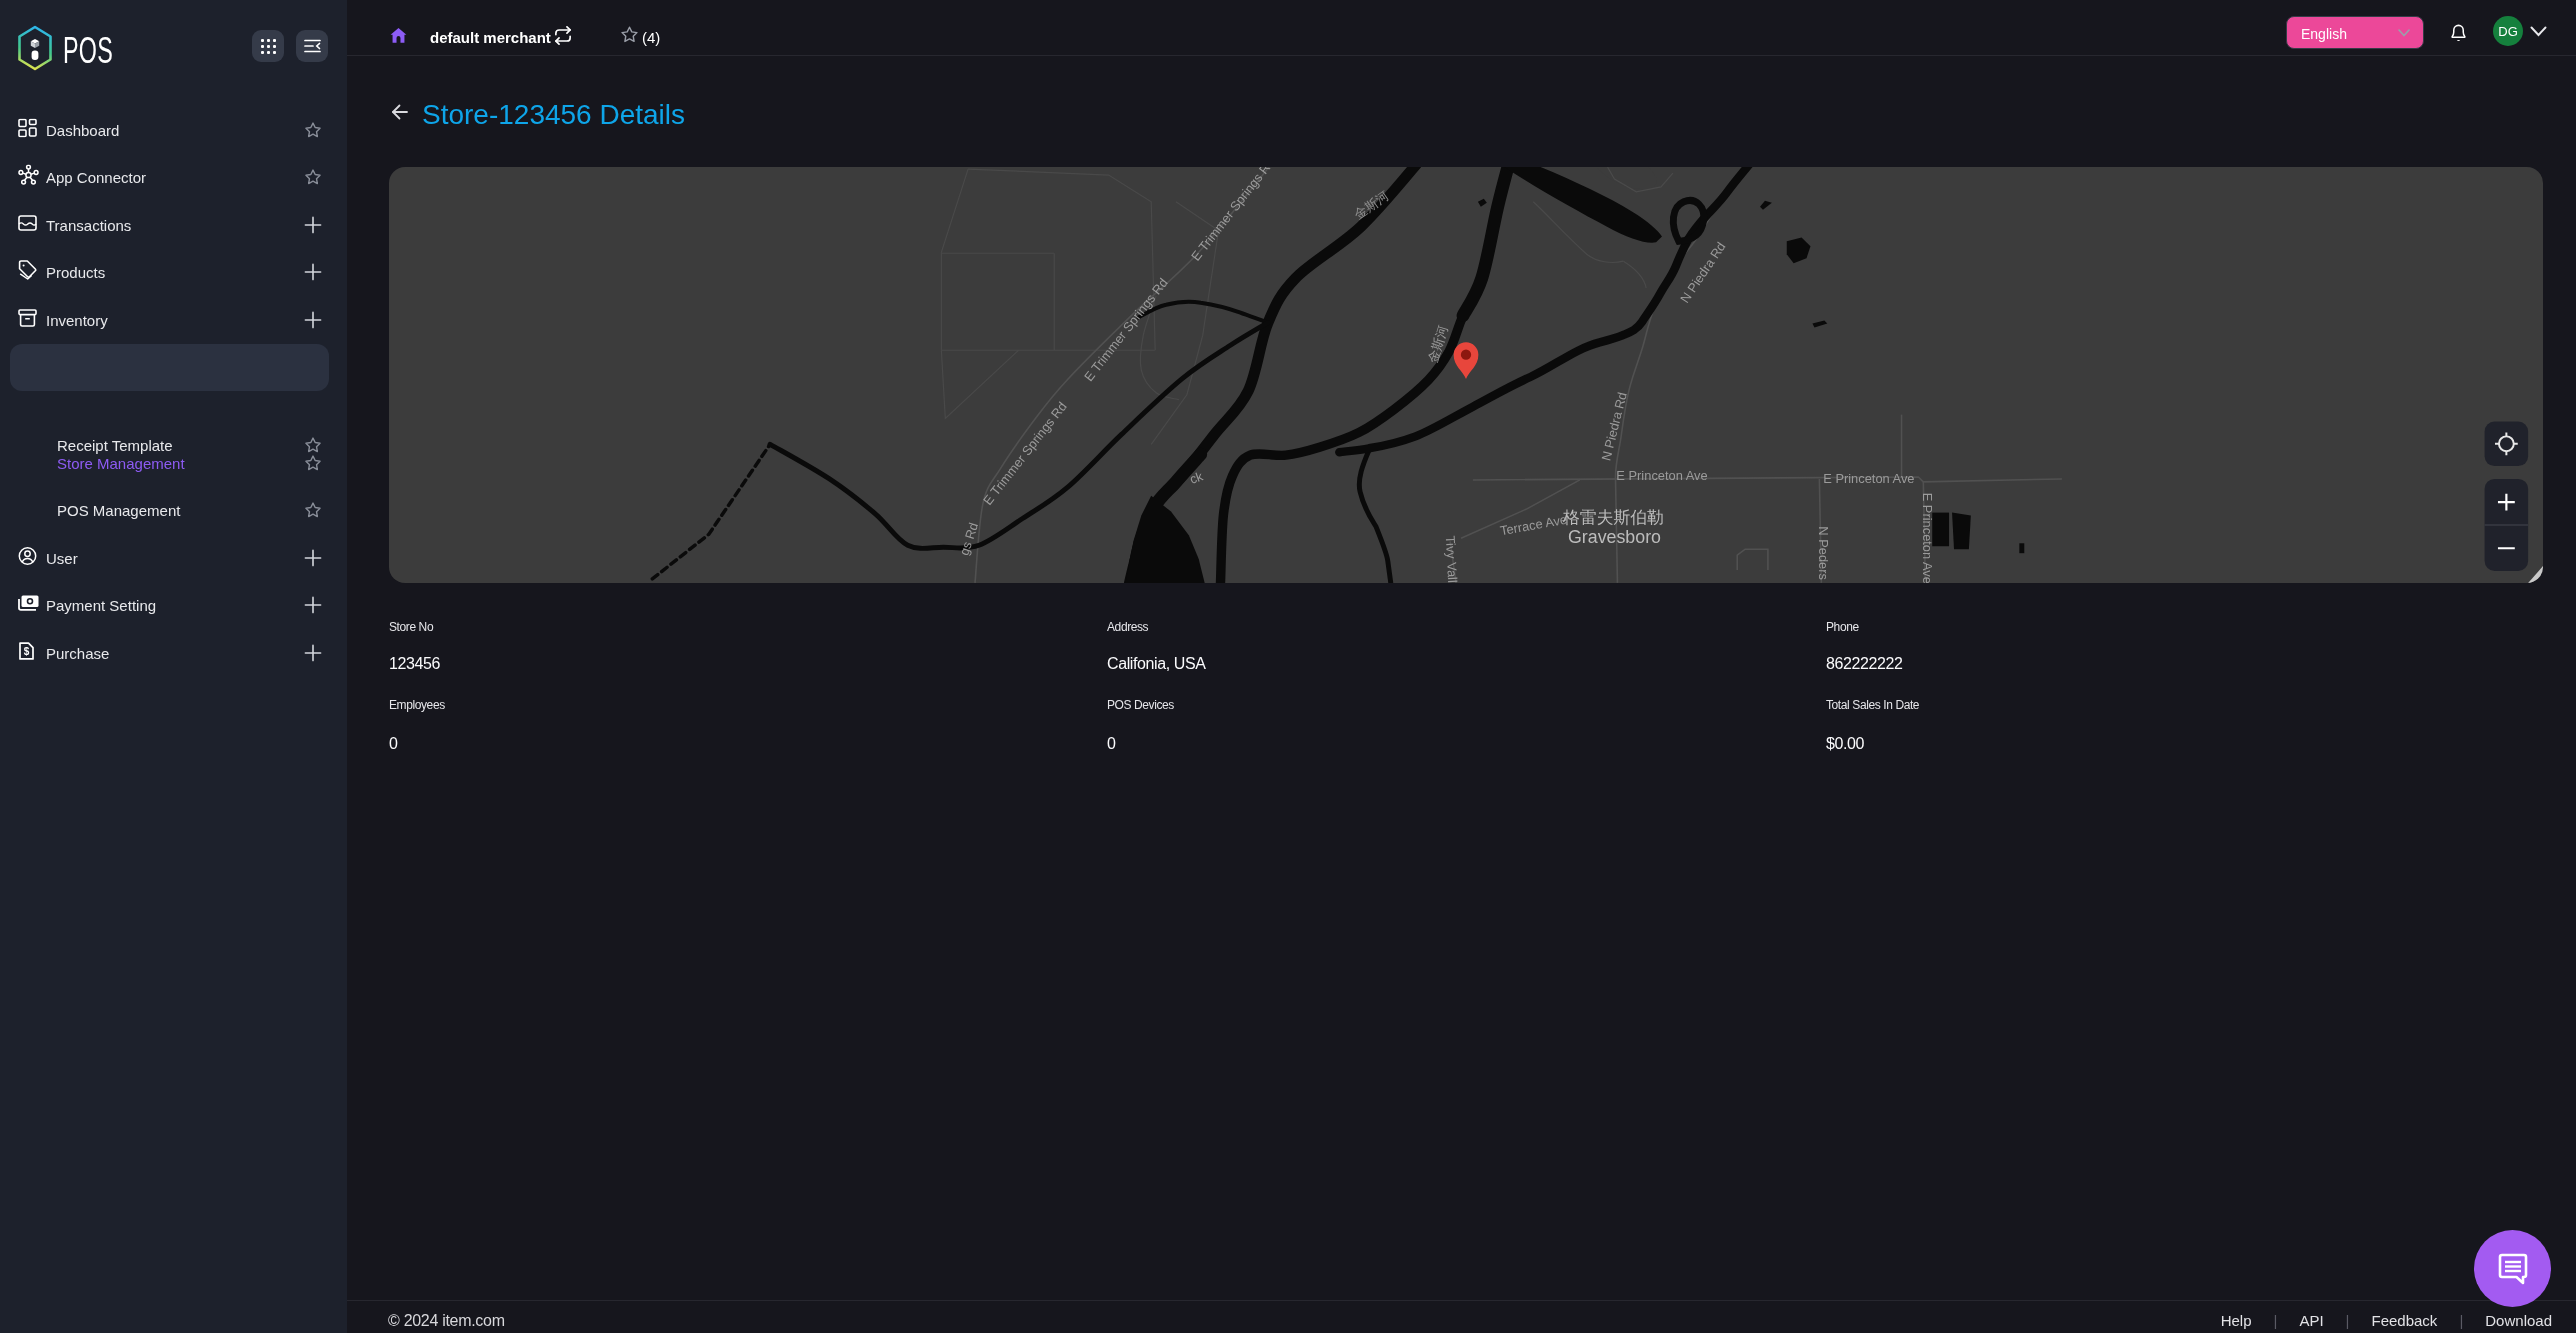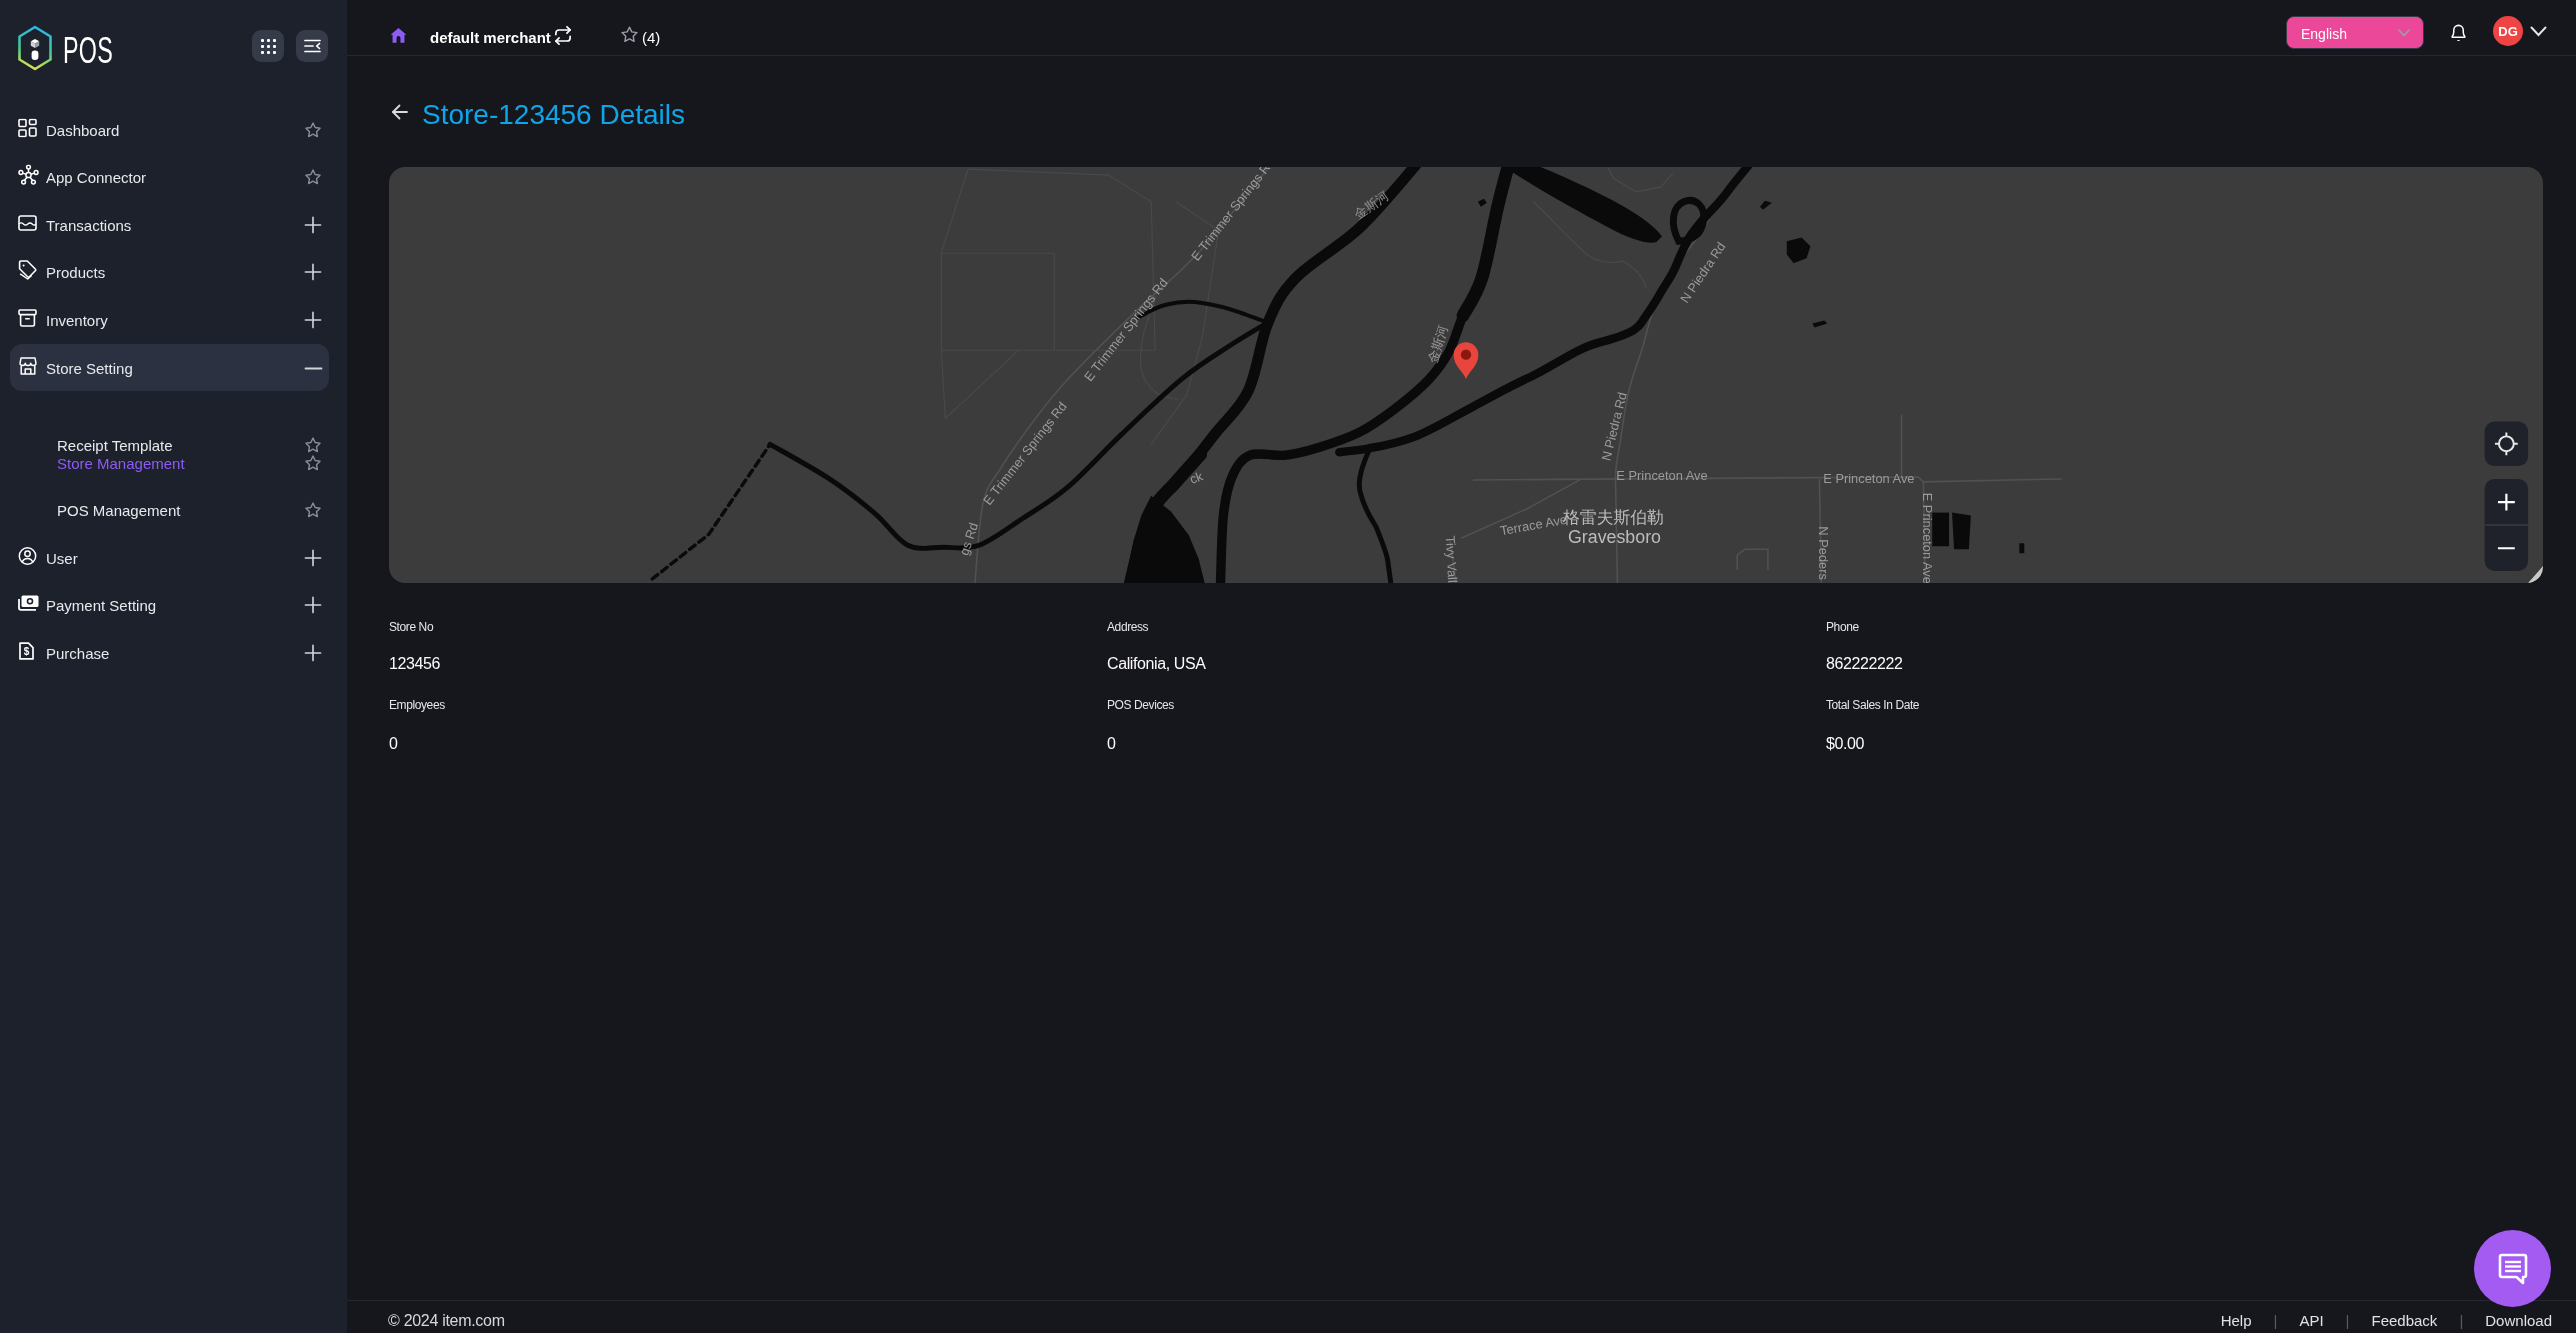--- a/index.html
+++ b/index.html
@@ -23,21 +23,21 @@
   
   #topbar { position:absolute; left:347px; top:0; right:0; height:56px; border-bottom:1px solid #27272f; }
   #home-ic { position:absolute; left:389px; top:26px; }
   #merch { position:absolute; left:430px; top:29px; font-size:15px; font-weight:700; color:#fff; }
   #swap-ic { position:absolute; left:553px; top:26px; }
   #fav-star { position:absolute; left:620px; top:25px; }
   #fav-n { position:absolute; left:642px; top:29px; font-size:15px; color:#fff; }
   #lang { position:absolute; left:2286px; top:16px; width:138px; height:33px; background:#ec4899; border:1px solid #363b47; border-radius:8px; }
   #lang .t { position:absolute; left:14px; top:9px; font-size:14px; color:#fff; }
   #bell { position:absolute; left:2449px; top:22px; }
-  #avatar { position:absolute; left:2493px; top:16px; width:30px; height:30px; border-radius:50%; background:#ef4444; color:#fff; font-size:13px; font-weight:700; display:flex; align-items:center; justify-content:center;text-align:right; }
+  #avatar { position:absolute; left:2493px; top:16px; width:30px; height:30px; border-radius:50%; background:#15803d; color:#fff; font-size:13px; font-weight:400; display:flex; align-items:center; justify-content:center;text-align:right; }
   #av-chev { position:absolute; left:2530px; top:26px; }
 
   
   #back { position:absolute; left:391px; top:103px; }
   #title { position:absolute; left:422px; top:99px; font-size:28px; color:#0ea5e9; }
 
   
   #map { position:absolute; left:389px; top:167px; width:2154px; height:416px; background:#3c3c3c; border-radius:16px; overflow:hidden; }
 
   
@@ -165,34 +165,20 @@
           <path d="M2.6 6.1 V16 Q2.6 17.5 4.1 17.5 H14.9 Q16.4 17.5 16.4 16 V6.1"></path>
           <path d="M7.2 10.2 H11.8"></path>
         </svg></span>
       <span class="lb">Inventory</span>
       <span class="acc">
         <svg width="20" height="20" viewBox="0 0 21 21" stroke="#d2d5db" stroke-width="1.7" stroke-linecap="round">
           <path d="M10.5 2.5 V18.5 M2.5 10.5 H18.5"></path>
         </svg>
       </span>
     </div>
-  <div class="mi" style="top:344px;">
-      <span class="ic"><svg width="20" height="19" viewBox="0 0 20 19" fill="none" stroke="#fff" stroke-width="1.5" stroke-linejoin="round">
-          <path d="M2 6.8 L3 1.6 H17 L18 6.8"></path>
-          <path d="M2 6.8 a2.6 2.2 0 0 0 5.3 0 a2.6 2.2 0 0 0 5.4 0 a2.6 2.2 0 0 0 5.3 0"></path>
-          <path d="M3.2 9.5 V17.4 H16.8 V9.5"></path>
-          <path d="M7.2 17.4 V12.6 H12.8 V17.4"></path>
-        </svg></span>
-      <span class="lb">Store Setting</span>
-      <span class="acc">
-        <svg width="21" height="21" viewBox="0 0 21 21" stroke="#d2d5db" stroke-width="1.8" stroke-linecap="round">
-          <path d="M2.5 10.5 H18.5"></path>
-        </svg>
-      </span>
-    </div>
   <div class="mi" style="top:391px;margin-top:30px;">
       <span class="lb lb2">Receipt Template</span>
       <span class="acc">
         <svg width="18" height="18" viewBox="0 0 24 24" fill="none" stroke="#888d98" stroke-width="1.9" stroke-linejoin="round">
           <path d="M12 2.8 L14.9 8.7 L21.4 9.6 L16.7 14.2 L17.8 20.7 L12 17.6 L6.2 20.7 L7.3 14.2 L2.6 9.6 L9.1 8.7 Z"></path>
         </svg>
       </span>
     </div>
   <div class="mi" style="top:439px;">
       <span class="lb lb2" style="color:#8d5bf3">Store Management</span>

